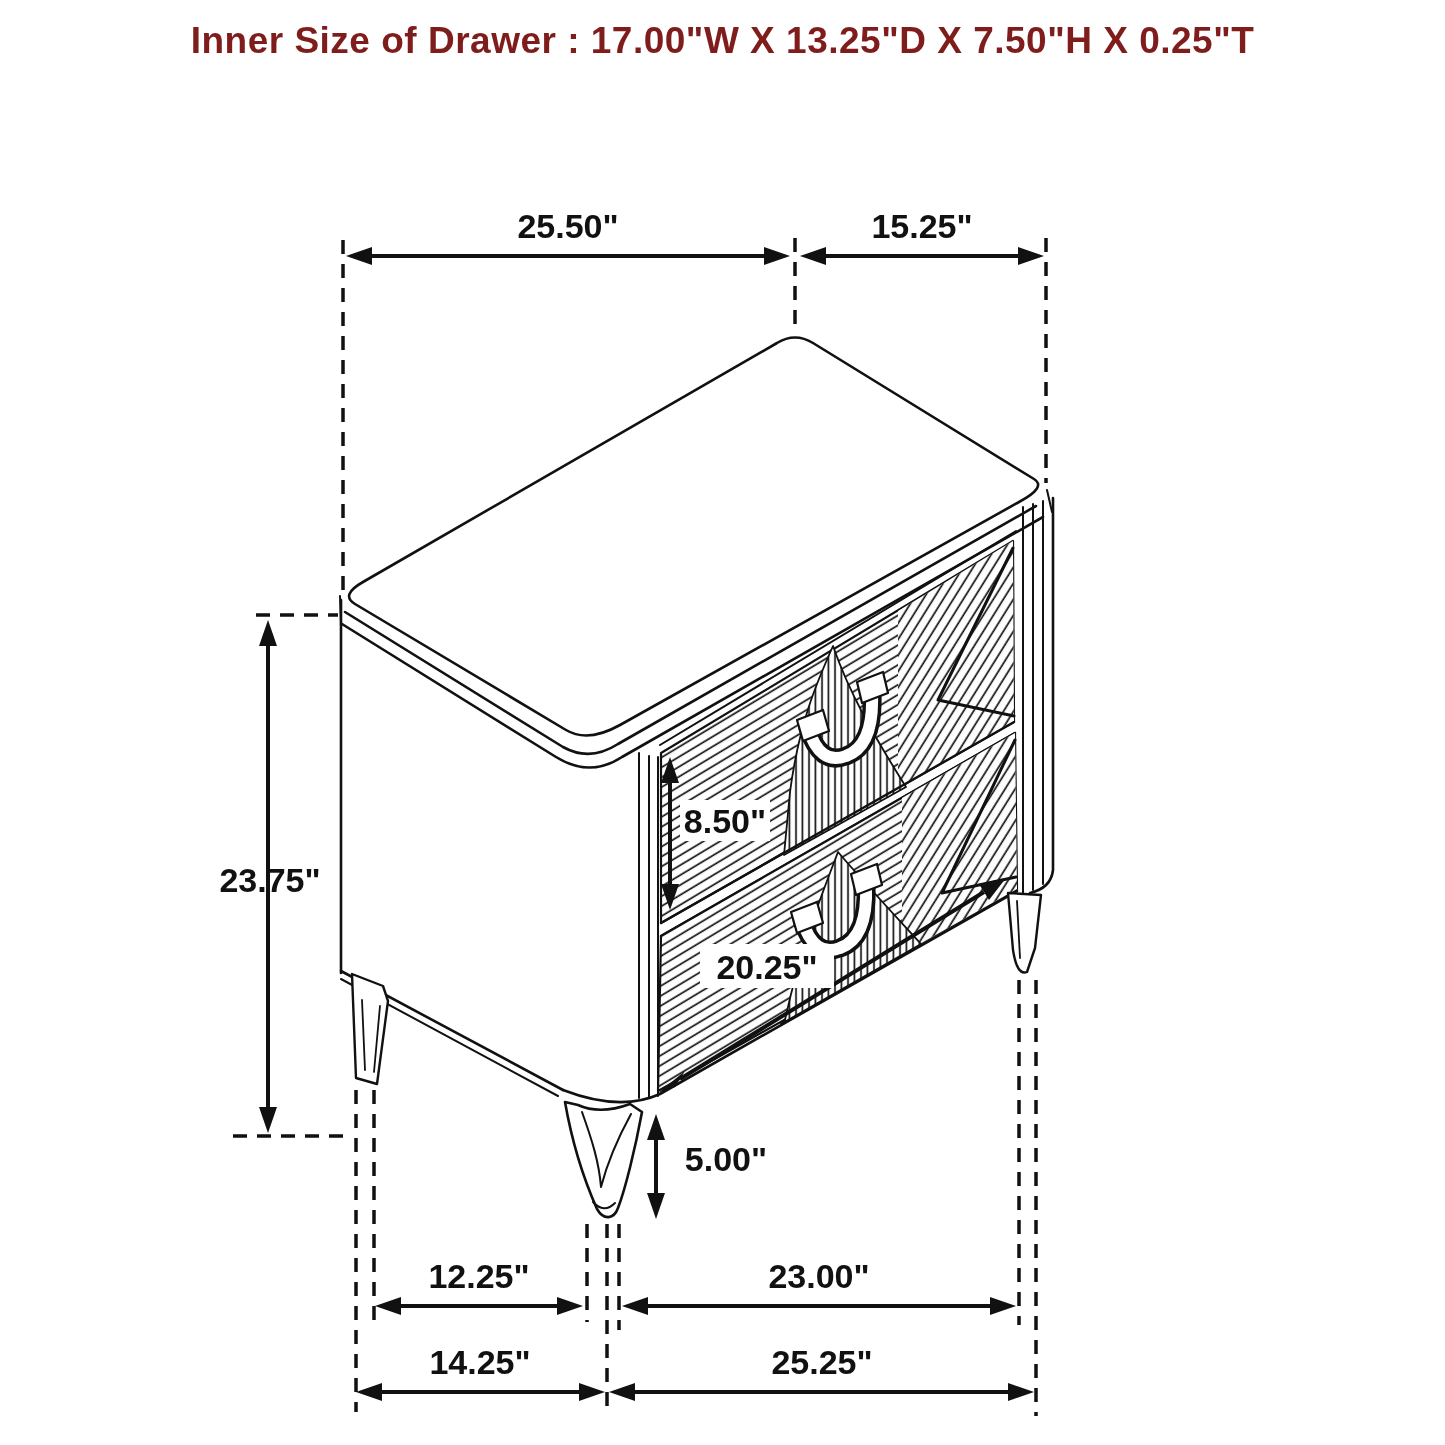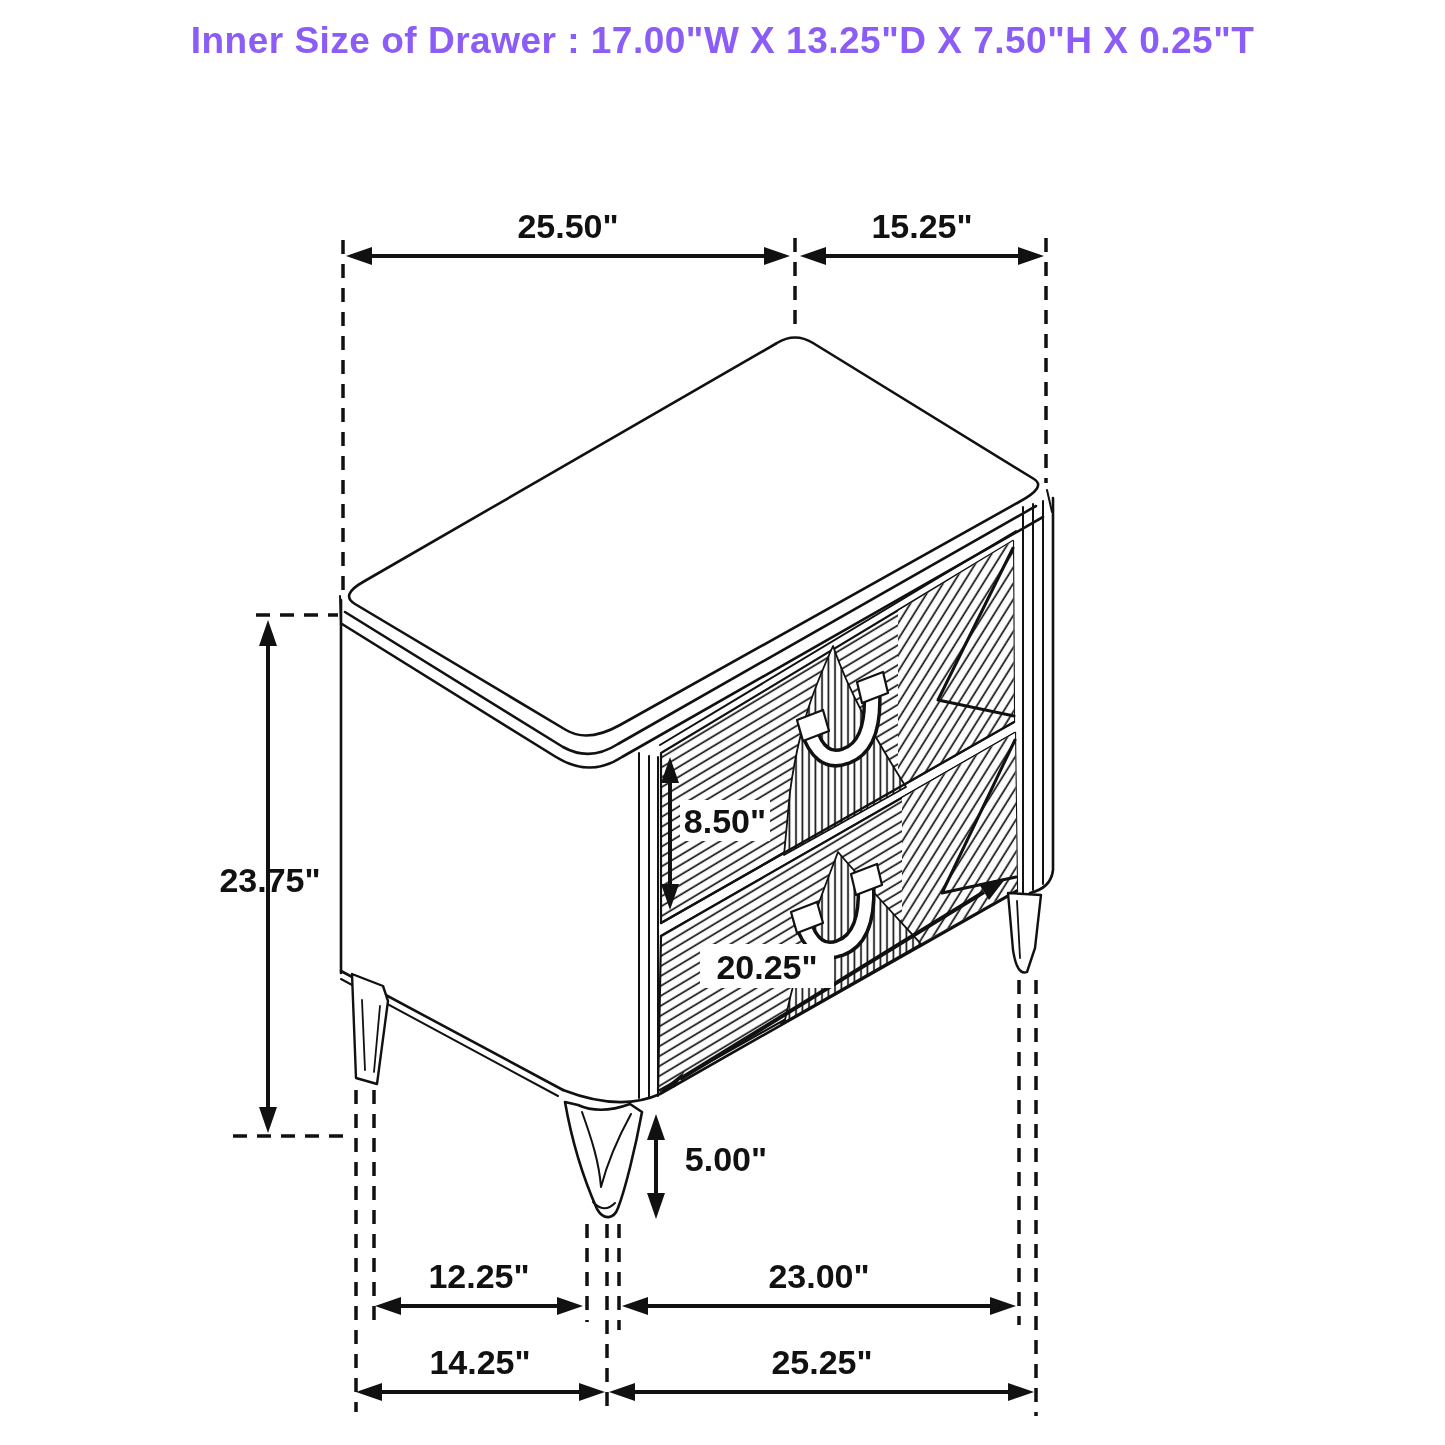--- a/index.html
+++ b/index.html
@@ -1,19 +1,19 @@
 <!DOCTYPE html>
 <html><head>
 <meta charset="utf-8">
 <style>
   html,body{margin:0;padding:0;background:#ffffff;}
   .stage{position:relative;width:1445px;height:1445px;background:#fff;overflow:hidden;
          font-family:"Liberation Sans",sans-serif;}
   .title{position:absolute;top:20px;left:0;width:100%;text-align:center;
-         font-size:37px;font-weight:bold;color:#8b5cf6;letter-spacing:0.5px;}
+         font-size:37px;font-weight:bold;color:#7f1d1d;letter-spacing:0.5px;}
   svg text{font-family:"Liberation Sans",sans-serif;font-weight:bold;font-size:34px;fill:#111;}
 </style>
 </head>
 <body>
 
 <div class="stage">
 
   <div class="title">Inner Size of Drawer : 17.00"W X 13.25"D X 7.50"H X 0.25"T</div>
 
   <svg width="1445" height="1445" viewBox="0 0 1445 1445">

